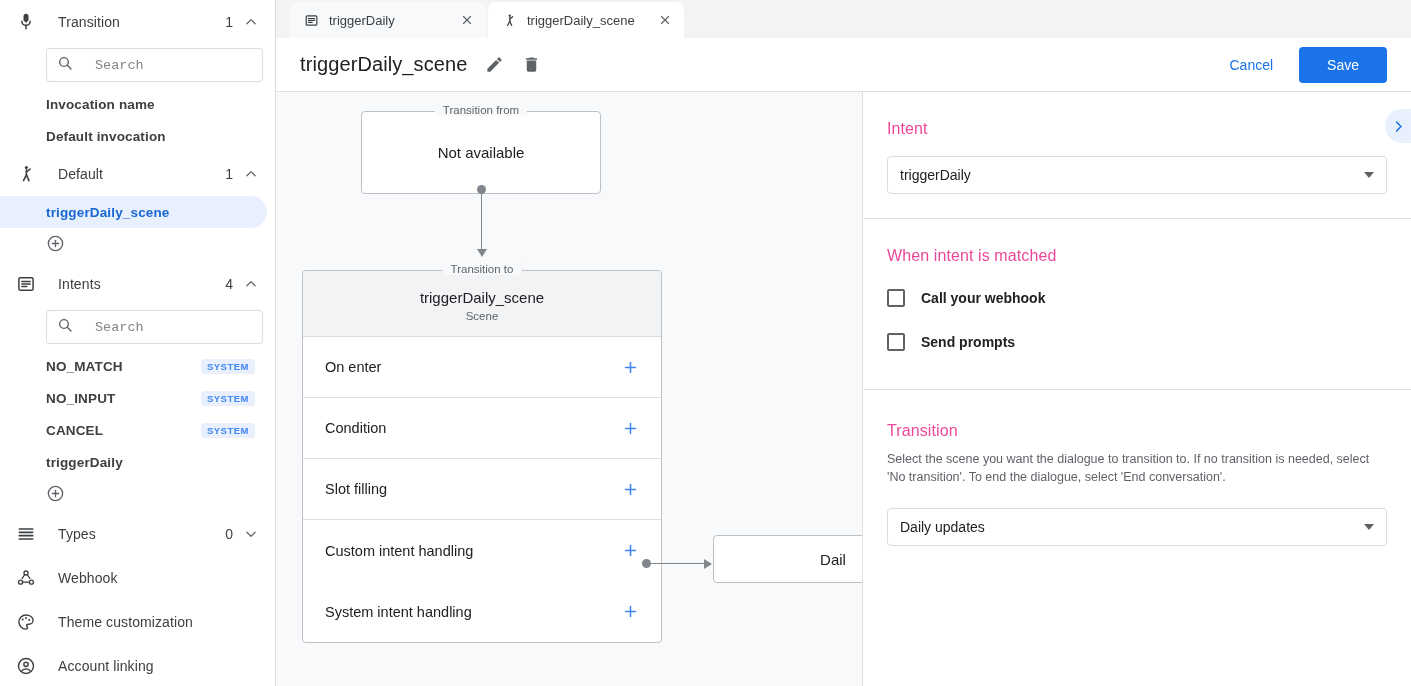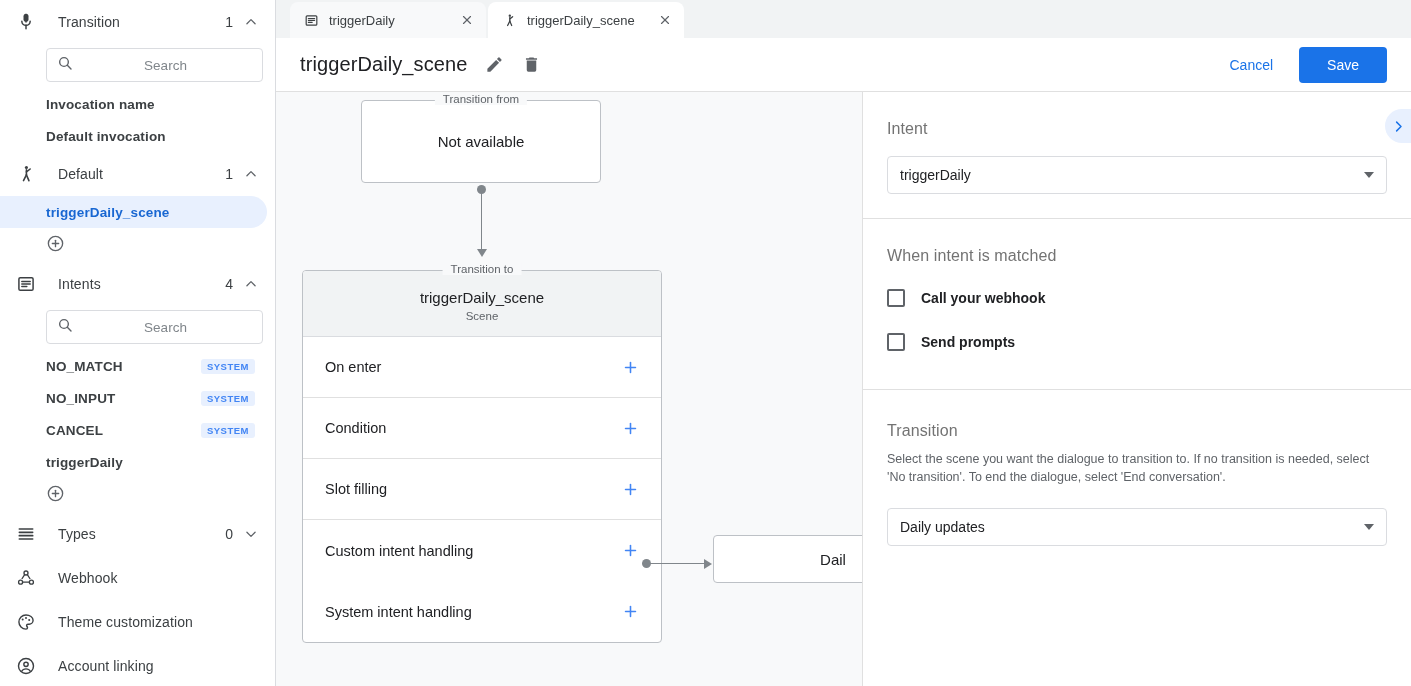--- a/index.html
+++ b/index.html
@@ -40,22 +40,22 @@
   .caret { width: 16px; height: 16px; color: #5f6368; display:flex; align-items:center; justify-content:center;}
 
   .sb-search-wrap { padding: 4px 12px 6px 46px; }
   .sb-search {
     display: flex; align-items: center;
     height: 34px; border: 1px solid #dadce0; border-radius: 4px;
     padding: 0 10px; background: #fff;
   }
   .sb-search svg { flex: 0 0 16px; color: #5f6368; }
   .sb-search input {
-    border: 0; outline: 0; flex: 1; margin-left: 4px;
-    font-size: 13.5px; font-family: Liberation Sans, sans-serif; color: #3c4043; background: transparent; text-align: center;
+    border: 0; outline: 0; flex: 1; margin-left: 22px;
+    font-size: 13.5px; font-family: Liberation Mono, monospace; color: #3c4043; background: transparent;
   }
   .sb-search input::placeholder { color: #80868b; }
 
   .sb-item {
     display: flex; align-items: center;
     height: 32px; margin: 0 8px 0 0;
     padding-left: 46px; padding-right: 12px;
     font-size: 13.5px; font-weight: bold; color: #3c4043;
     border-radius: 0 16px 16px 0;
     cursor: pointer; letter-spacing: .15px;
@@ -124,21 +124,21 @@
     position: absolute; border: 1px solid #bdc1c6; border-radius: 4px;
     background: #ffffff;
   }
   .fs-legend {
     position: absolute; top: -8px; left: 50%; transform: translateX(-50%);
     background: #f8f9fa; padding: 0 8px; font-size: 11.5px; color: #5f6368;
     white-space: nowrap;
   }
 
   
-  #node-from { left: 85px; top: 8px; width: 240px; height: 83px; }
+  #node-from { left: 85px; top: 19px; width: 240px; height: 83px; }
   #node-from .nf-text {
     position: absolute; top: 0; left: 0; right: 0; bottom: 0;
     display: flex; align-items: center; justify-content: center;
     font-size: 15px; color: #202124;
   }
 
   
   .conn-dot { position: absolute; width: 9px; height: 9px; border-radius: 50%; background: #80868b; }
   .conn-line { position: absolute; background: #80868b; }
   .arrow-down {
@@ -187,21 +187,21 @@
     justify-content: center; font-size: 15px; color: #202124;
   }
 
   
   .panel {
     width: 549px; flex: 0 0 549px; background: #fff;
     border-left: 1px solid #e0e0e0; position: relative; overflow: hidden;
   }
   .panel-sec { padding: 28px 24px 24px; border-bottom: 1px solid #e0e0e0; }
   .panel-sec.last { border-bottom: 0; }
-  .panel-h { font-size: 16px; color: #737373; letter-spacing: .1px; }
+  .panel-h { font-size: 16px; color: #ec4899; letter-spacing: .1px; }
   .panel-desc { font-size: 12.5px; color: #5f6368; line-height: 1.45; margin-top: 10px; }
   .select {
     margin-top: 18px; height: 38px; border: 1px solid #dadce0; border-radius: 4px;
     display: flex; align-items: center; padding: 0 12px;
     font-size: 14px; color: #202124; cursor: pointer; background: #fff;
   }
   .select .sv { flex: 1; }
   .select .sarrow { width: 0; height: 0; border-left: 5px solid transparent;
     border-right: 5px solid transparent; border-top: 6px solid #5f6368; }
   .cb-row { display: flex; align-items: center; margin-top: 18px; cursor: pointer; }

